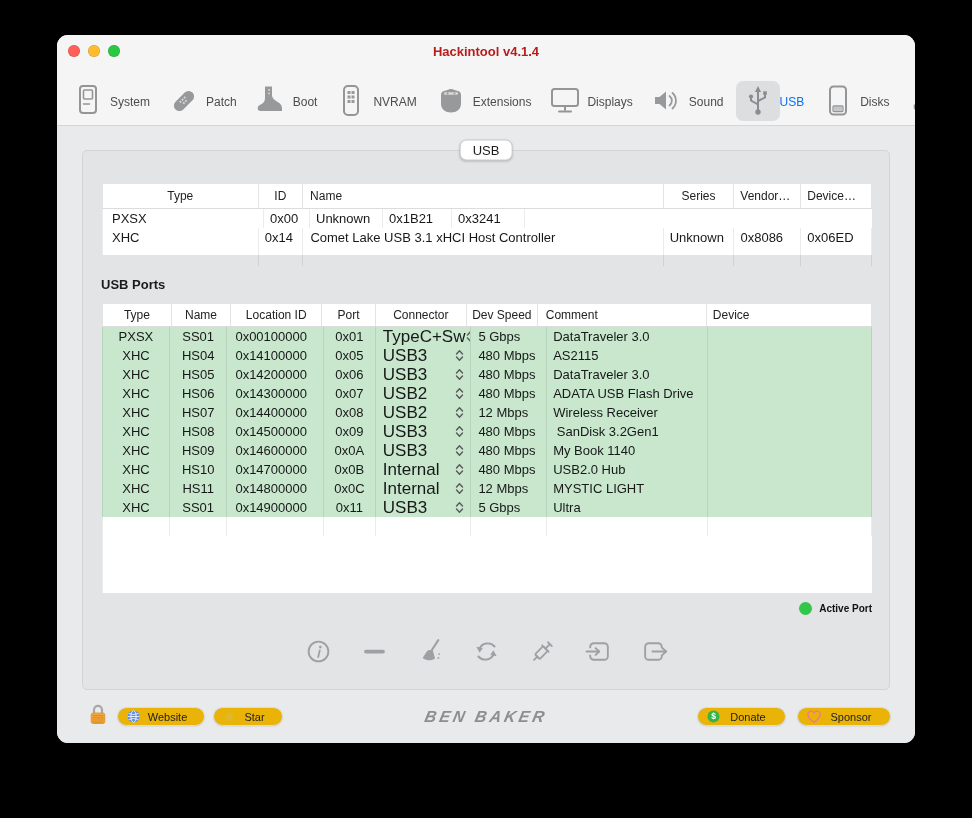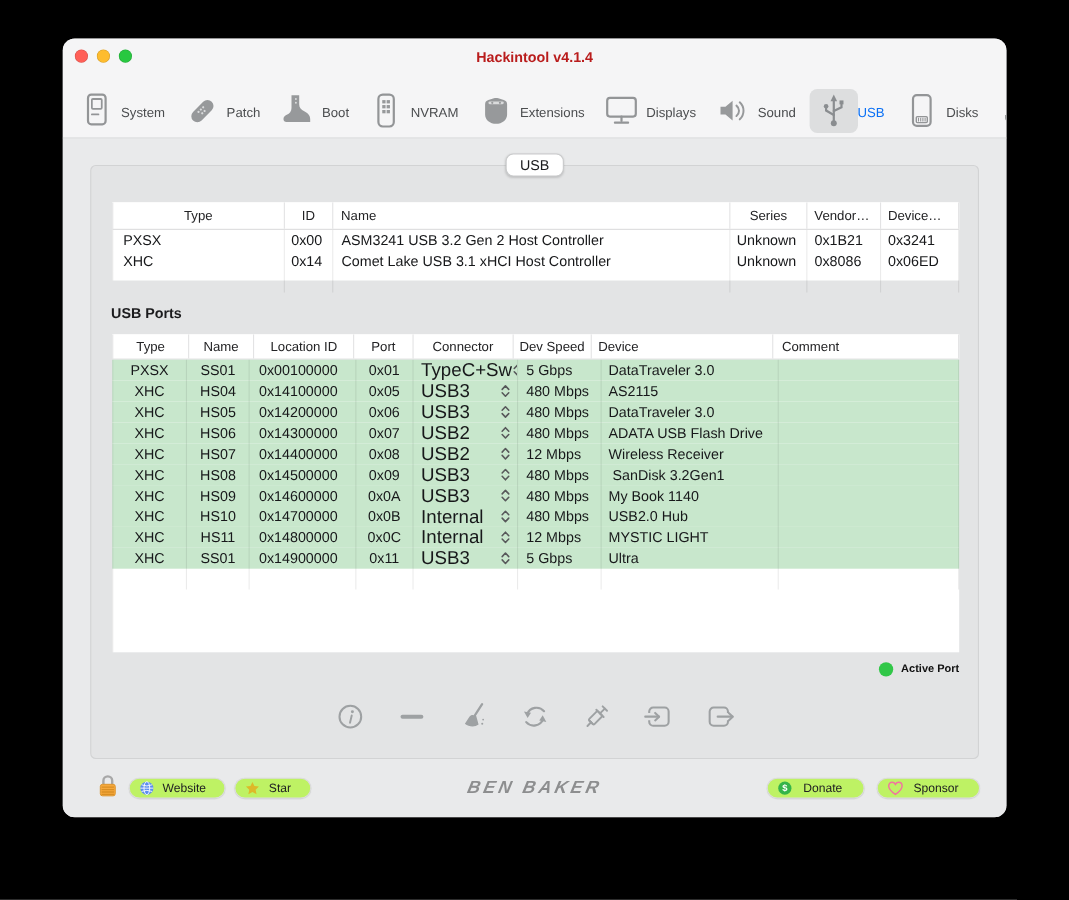--- a/index.html
+++ b/index.html
@@ -48,21 +48,21 @@
   .st{margin-right:6px;flex:none;}
   .fill1{height:8px}.fill2{height:76px}
   
   .legend{position:absolute;right:17px;top:451px;display:flex;align-items:center;gap:7px;}
   .dot{width:13px;height:13px;border-radius:50%;background:#31c748;}
   .legend span.lt{font-size:10px;font-weight:700;color:#111;}
   .actions{position:absolute;left:0;right:0;top:487px;display:flex;justify-content:center;gap:29px;}
   .abtn{width:27px;height:27px;display:flex;align-items:center;justify-content:center;background:none;border:none;padding:0;}
   
   .footer{position:absolute;left:0;right:0;bottom:0;height:57px;}
-  .pillbtn{position:absolute;top:21px;height:19px;background:#bef264;border:1px solid #dcdcdd;border-radius:9.5px;box-shadow:0 .5px 1px rgba(0,0,0,.12);display:flex;align-items:center;padding:0 9px;box-sizing:border-box;}
+  .pillbtn{position:absolute;top:21px;height:19px;background:#eab308;border:1px solid #dcdcdd;border-radius:9.5px;box-shadow:0 .5px 1px rgba(0,0,0,.12);display:flex;align-items:center;padding:0 9px;box-sizing:border-box;}
   .pillbtn .bl{flex:1;text-align:center;font-size:11px;color:#212123;}
   .brand{position:absolute;left:50%;top:22px;transform:translateX(-50%) skewX(-12deg);font-size:16px;font-weight:800;font-style:italic;letter-spacing:3px;color:#8d8e8f;white-space:nowrap;}
   .lock{position:absolute;left:31px;top:17px;}
 </style>
 </head>
 <body>
 
 <div class="window">
 
   <div class="chrome">
@@ -303,21 +303,20 @@
           <div class="hcell c10">Type</div>
           <div class="hcell c11">ID</div>
           <div class="hcell c12">Name</div>
           <div class="hcell c13">Series</div>
           <div class="hcell c14">Vendor…</div>
           <div class="hcell c15">Device…</div>
         </div>
         <div class="row">
           <div class="cell c10">PXSX</div>
           <div class="cell c11">0x00</div>
-          <div class="cell c12">ASM3241 USB 3.2 Gen 2 Host Controller</div>
           <div class="cell c13" style="justify-content:flex-start;padding-left:6px;width:66px">Unknown</div>
           <div class="cell c14">0x1B21</div>
           <div class="cell c15">0x3241</div>
         </div>
         <div class="row">
           <div class="cell c10">XHC</div>
           <div class="cell c11">0x14</div>
           <div class="cell c12">Comet Lake USB 3.1 xHCI Host Controller</div>
           <div class="cell c13" style="justify-content:flex-start;padding-left:6px;width:66px">Unknown</div>
           <div class="cell c14">0x8086</div>
@@ -336,22 +335,22 @@
       <div class="ports-title">USB Ports</div>
 
       <div class="tbl t2">
         <div class="hrow">
           <div class="hcell c20">Type</div>
           <div class="hcell c21">Name</div>
           <div class="hcell c22">Location ID</div>
           <div class="hcell c23">Port</div>
           <div class="hcell c24">Connector</div>
           <div class="hcell c25">Dev Speed</div>
+          <div class="hcell c27">Comment</div>
           <div class="hcell c26">Device</div>
-          <div class="hcell c27">Comment</div>
         </div>
 
         <div class="row on">
           <div class="cell c20">PXSX</div>
           <div class="cell c21">SS01</div>
           <div class="cell c22">0x00100000</div>
           <div class="cell c23">0x01</div>
           <div class="cell c24"><span class="popup">TypeC+Sw</span><svg class="st" width="9" height="13" viewBox="0 0 9 13">
                 <g stroke="#57585a" stroke-width="1.4" fill="none" stroke-linecap="round" stroke-linejoin="round">
                   <path d="M1.5,5 L4.5,1.8 L7.5,5"></path>

